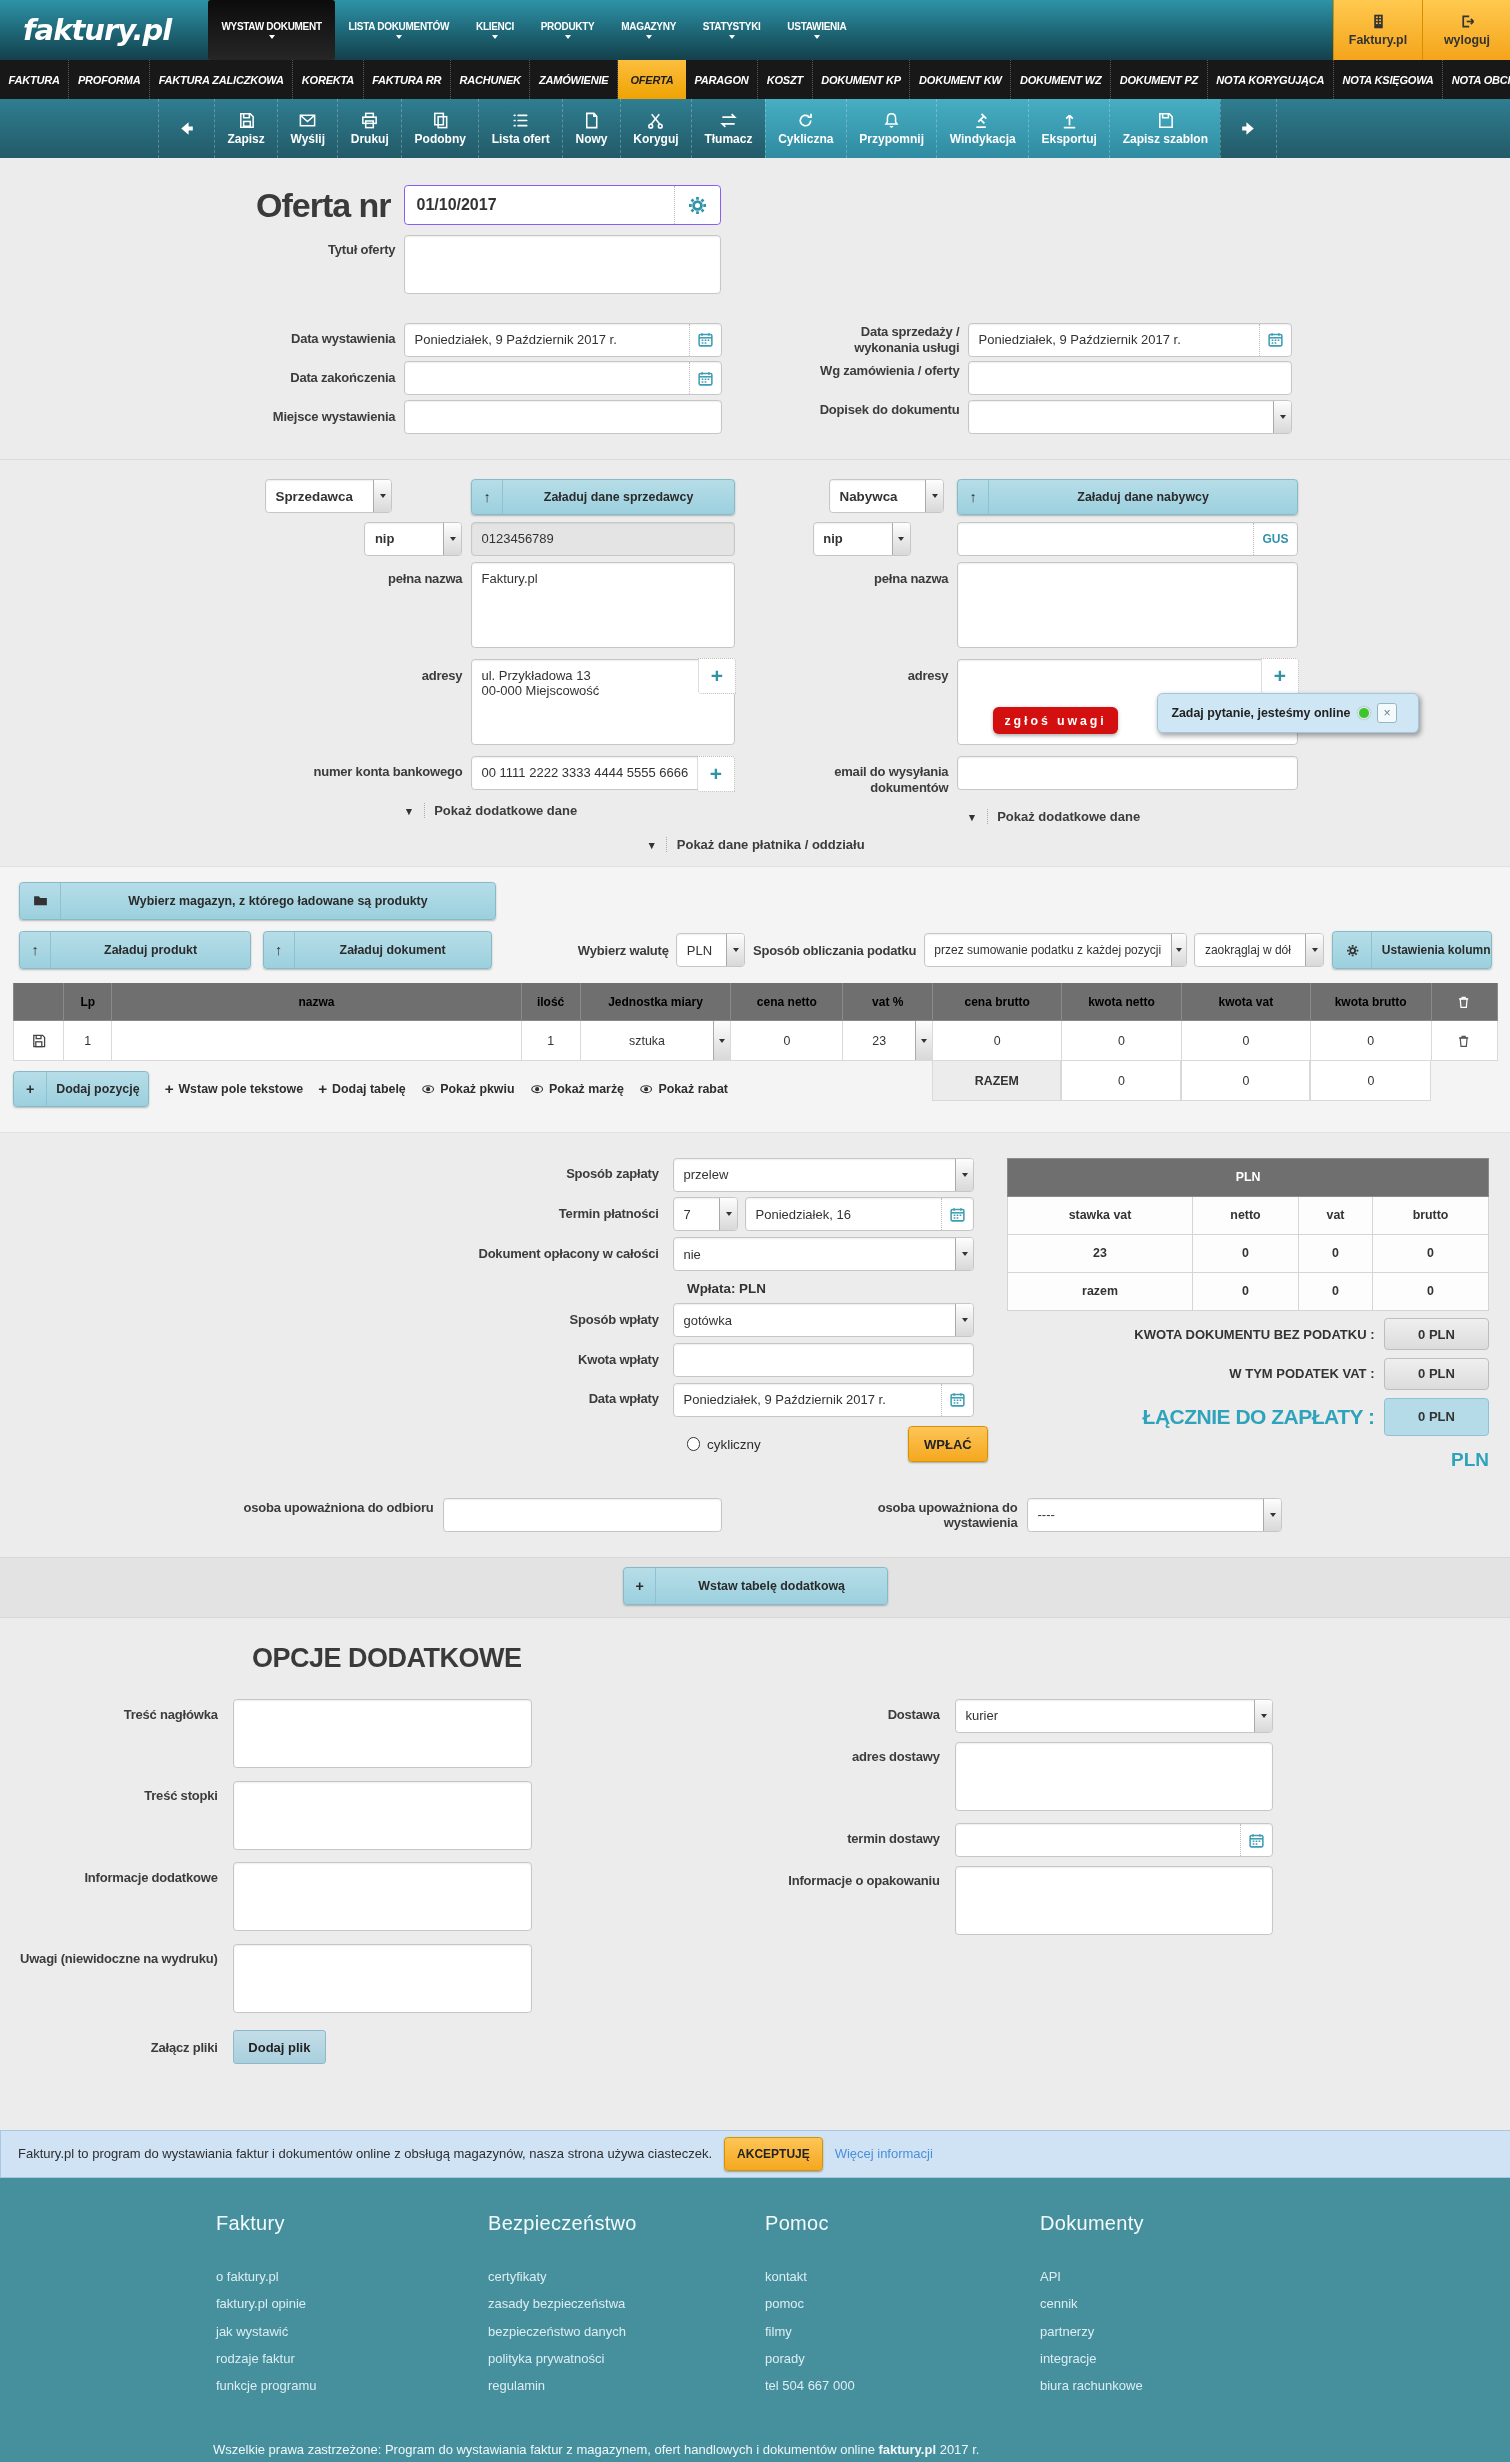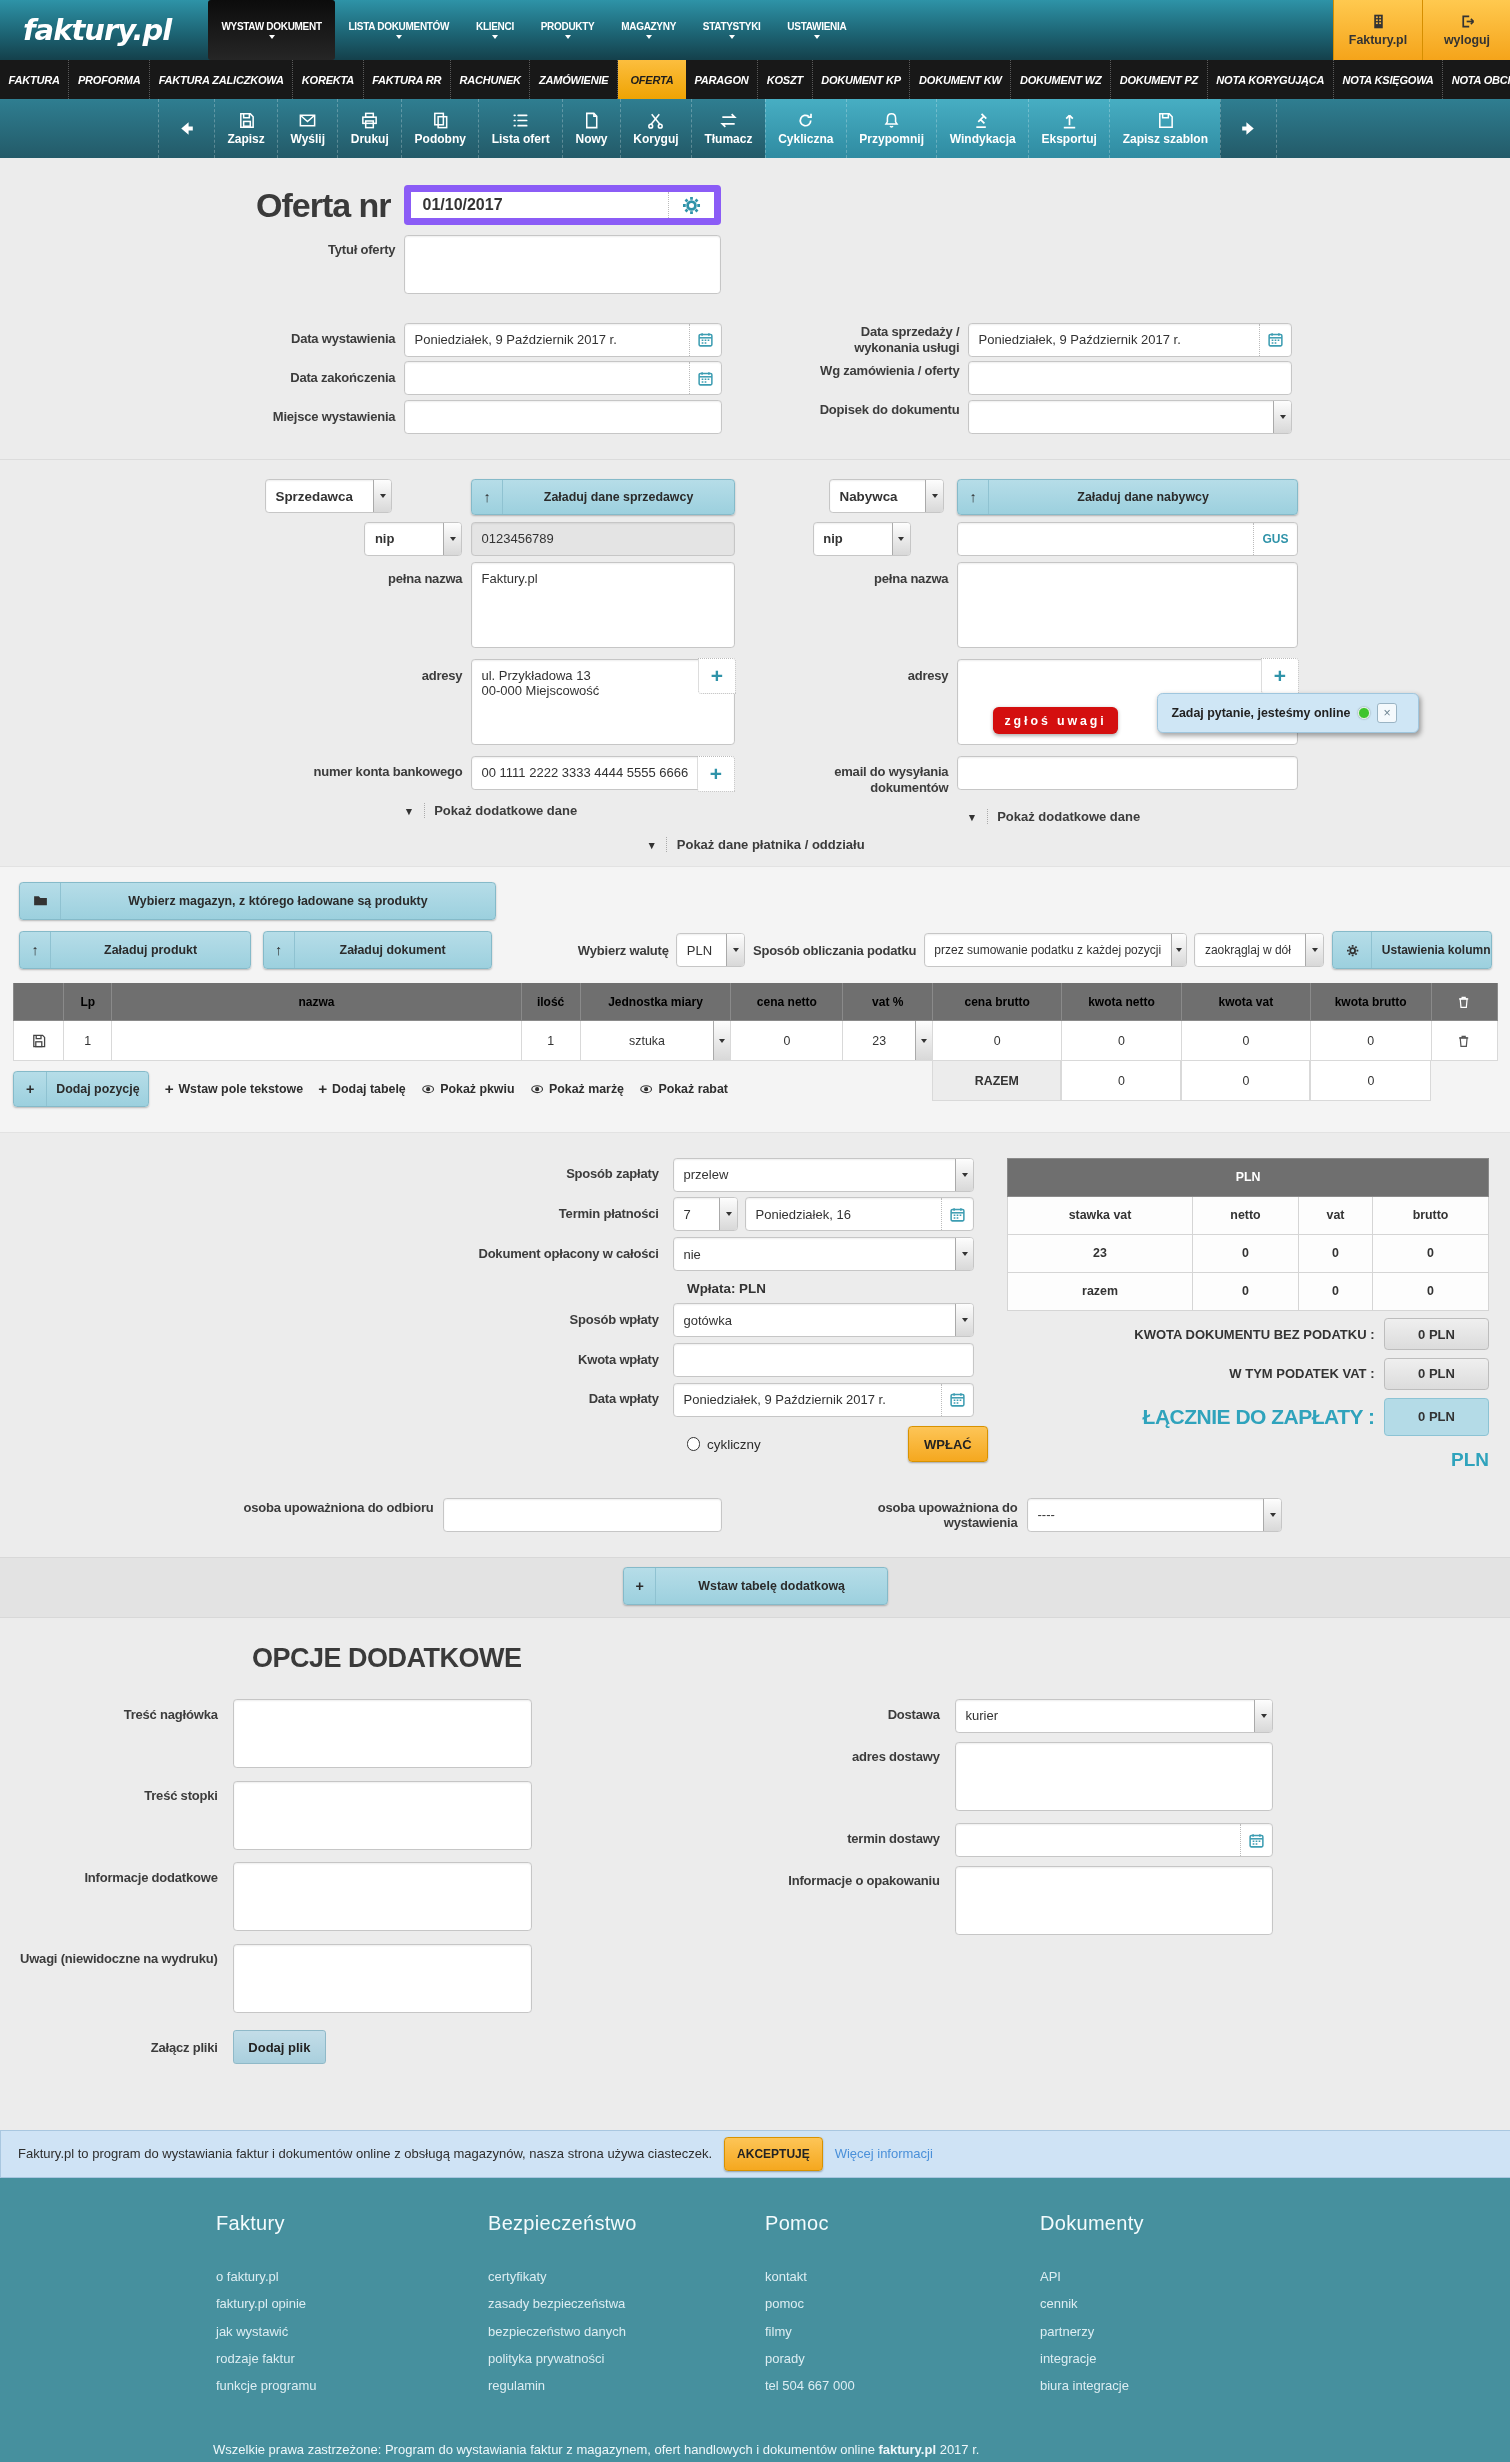--- a/index.html
+++ b/index.html
@@ -49,21 +49,21 @@
   .btn-blue { background:linear-gradient(180deg,#b6dde8 0%,#9cd0de 100%); border:1px solid #85bac9; border-radius:3.8px; box-shadow:0 1px 1.9px rgba(0,0,0,0.25); color:#2b2b2b; font-size:12.4px; font-weight:700; display:flex; align-items:center; cursor:pointer; }
   .btn-blue .seg { align-self:stretch; display:flex; align-items:center; justify-content:center; padding:0 11.5px; border-right:1px solid #8fc2d1; font-size:14.3px; }
   .btn-blue .lab { flex:1; text-align:center; padding:0 9.5px; white-space:nowrap; }
   .toggle-line { display:flex; align-items:center; justify-content:center; gap:9.5px; color:#3c3c3c; font-size:13px; font-weight:700; cursor:pointer; }
   .toggle-line .chev { color:#333; font-size:10.5px; }
   .toggle-line .dotsep { width:1px; align-self:stretch; border-left:1px dotted #aaa; }
 
   
   .offer-head { display:flex; align-items:center; gap:13.4px; margin:27px 0 9.5px 256px; }
   .offer-title { font-size:34px; font-weight:800; color:#3a3a3a; letter-spacing:-1px; }
-  .offer-num { width:317px; display:flex; background:#fff; border:7px solid #8b5cf6; border-radius:3.8px; height:40px; overflow:hidden; }
+  .offer-num { width:317px; display:flex; background:#fff; border:1px solid #8b5cf6; border-radius:3.8px; height:40px; overflow:hidden; }
   .offer-num input { flex:1; border:none; outline:none; padding:0 11.5px; font-size:16px; font-weight:700; color:#333; font-family:inherit; background:transparent; }
   .offer-num .gearseg { width:46px; border-left:1px dotted #bbb; display:flex; align-items:center; justify-content:center; cursor:pointer; }
   .offer-sub { display:flex; margin-left:246px; margin-bottom:29px; }
   .offer-sub .flabel { width:158px; padding-top:7.6px; padding-right:8.6px; }
   .offer-sub .ttextarea { width:317px; height:59px; }
 
   
   .dates { margin:0 0 25px 246px; }
   .drow { display:flex; margin-bottom:4.8px; }
   .dlab { width:158px; padding:8.6px 8.6px 0 0; }
@@ -988,21 +988,21 @@
         <a>filmy</a>
         <a>porady</a>
         <a>tel 504 667 000</a>
       </div>
       <div class="fcol fcol-4">
         <div class="ftitle">Dokumenty</div>
         <a>API</a>
         <a>cennik</a>
         <a>partnerzy</a>
         <a>integracje</a>
-        <a>biura integracje</a>
+        <a>biura rachunkowe</a>
       </div>
     </div>
     <div class="copyright">
       <span>Wszelkie prawa zastrzeżone: Program do wystawiania faktur z magazynem, ofert handlowych i dokumentów online </span><b>faktury.pl</b><span> 2017 r.</span>
     </div>
   </footer>
 
 </div>
 
 

